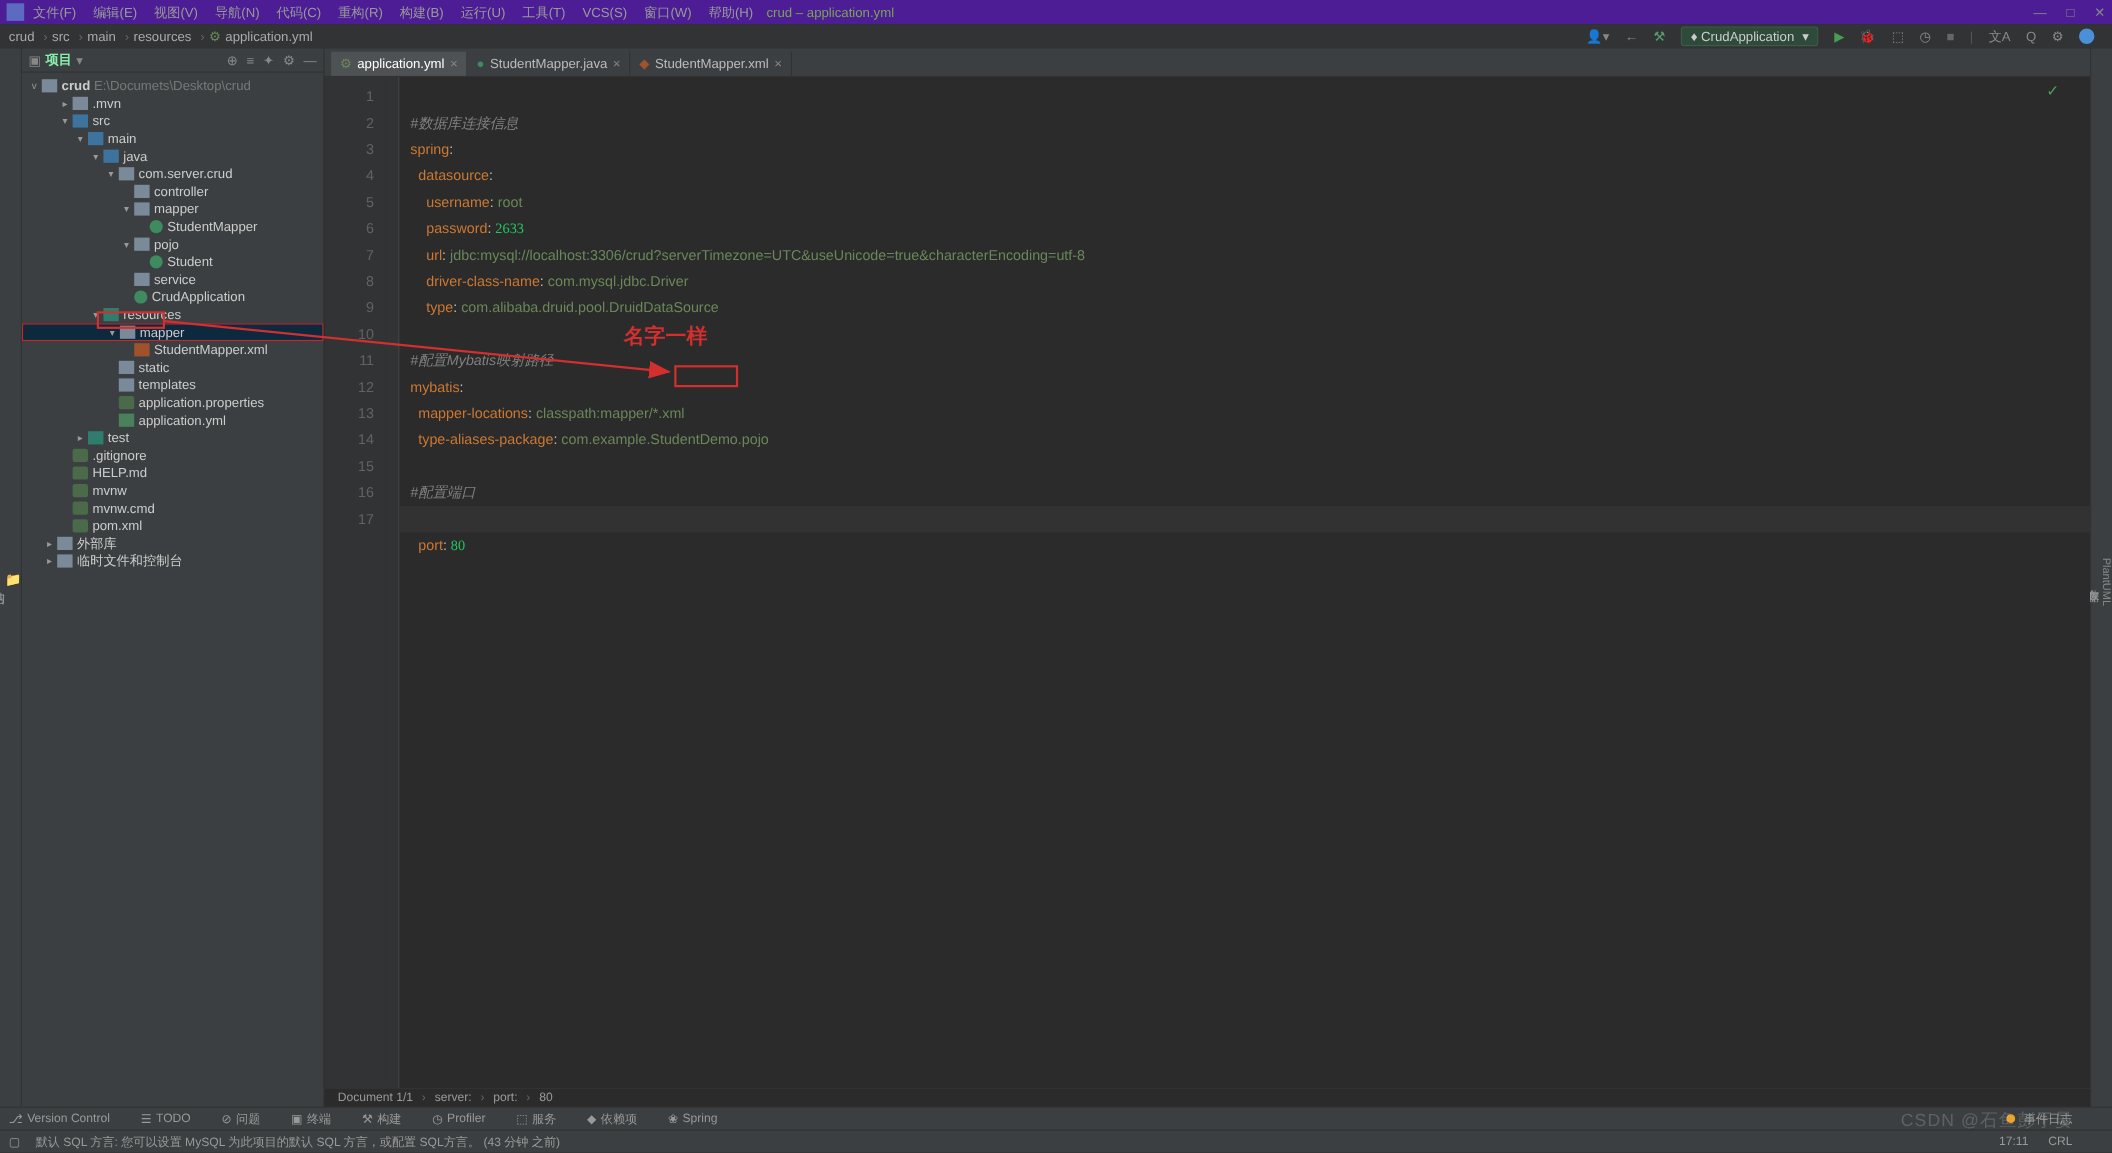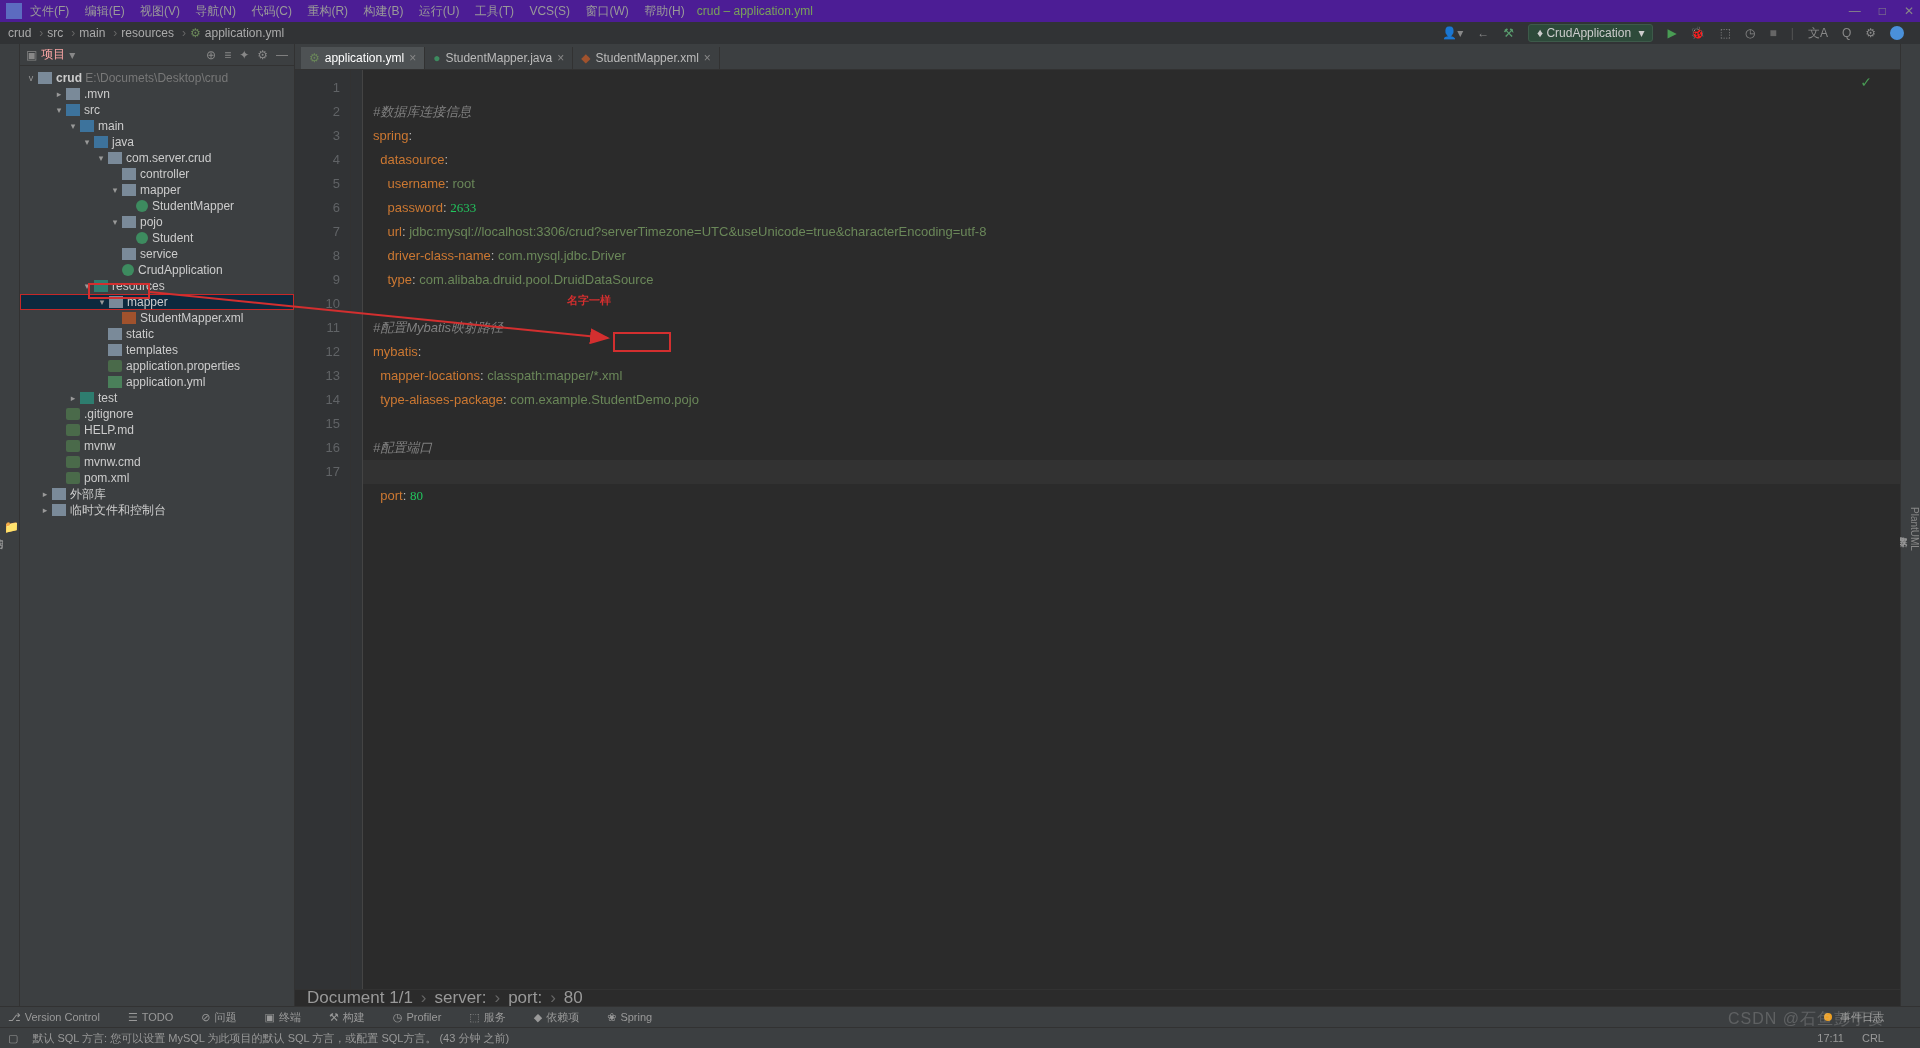--- a/index.html
+++ b/index.html
@@ -11,21 +11,21 @@
 .titlebar .winbtns { display:flex; gap:18px; color:#888; }
 .breadcrumbs { height:22px; background:#313335; display:flex; align-items:center; padding:0 8px; color:#aaa; }
 .breadcrumbs span { margin-right:4px; }
 .breadcrumbs .sep { color:#666; margin:0 4px; }
 .breadcrumbs .right { margin-left:auto; display:flex; align-items:center; gap:10px; }
 .breadcrumbs .pill { background:#2d4a3a; border:1px solid #3d5a4a; padding:1px 8px; border-radius:3px; color:#ccc; }
 .main { display:flex; height:calc(100% - 86px); position:relative; }
 .leftgutter { width:20px; background:#3c3f41; border-right:1px solid #323232; writing-mode:vertical-rl; text-align:center; padding-top:8px; color:#999; }
 .tree-panel { width:275px; background:#3c3f41; border-right:1px solid #323232; }
 .tree-header { height:22px; display:flex; align-items:center; padding:0 6px; border-bottom:1px solid #323232; }
-.tree-header .title { color:#fca5a5; font-weight:normal; }
+.tree-header .title { color:#86efac; font-weight:bold; }
 .tree-header .tools { margin-left:auto; display:flex; gap:8px; color:#888; }
 .tree { padding:4px 0; font-size:12px; color:#ccc; }
 .tree .node { display:flex; align-items:center; height:16px; cursor:pointer; white-space:nowrap; padding-right:6px; }
 .tree .node.sel { background:#0d293e; border:1px solid #c62828; }
 .arrow { width:10px; display:inline-block; text-align:center; color:#999; font-size:9px; margin-right:2px; }
 .ic { width:14px; height:12px; display:inline-block; margin-right:4px; }
 .ic-folder { background:#7a8a99; }
 .ic-folder-blue { background:#3d739c; }
 .ic-folder-teal { background:#2e7d6f; }
 .ic-file { background:#4a6a4a; border-radius:2px; }
@@ -42,28 +42,28 @@
 .editor { flex:1; display:flex; font-family:"JetBrains Mono","Consolas",monospace; font-size:13px; position:relative; overflow:hidden; }
 .gutter { width:56px; background:#313335; color:#606366; text-align:right; padding:6px 10px 6px 6px; line-height:24px; border-right:1px solid #323232; }
 .fold-col { width:12px; background:#313335; border-right:1px solid #444; }
 .code { flex:1; padding:6px 10px; line-height:24px; white-space:pre; position:relative; }
 .code .comment { color:#808080; font-style:italic; }
 .code .key { color:#cc7832; }
 .code .str { color:#6a8759; }
 .code .num { color:#22c55e;font-family:Liberation Serif, serif; }
 .code .cur-line { background:#323232; display:block; position:absolute; left:0; right:0; height:24px; z-index:0; }
 .rightgutter { width:20px; background:#3c3f41; border-left:1px solid #323232; writing-mode:vertical-rl; text-align:center; padding-top:8px; color:#999; }
-.editor-status { height:17px; font-size:17px; padding:0 12px; color:#999; display:flex; align-items:center; gap:8px; border-top:1px solid #323232; }
+.editor-status { height:17px; font-size:11px; padding:0 12px; color:#999; display:flex; align-items:center; gap:8px; border-top:1px solid #323232; }
 .editor-status .sep2::before { content:"›"; color:#666; margin-right:8px; }
 .statusbar { height:42px; }
 .statusbar .row1, .statusbar .row2 { height:21px; display:flex; align-items:center; padding:0 8px; background:#3c3f41; border-top:1px solid #323232; color:#999; font-size:11px; }
 .statusbar .row1 span, .statusbar .row2 span { margin-right:14px; display:flex; align-items:center; gap:4px; }
 .statusbar .right { margin-left:auto; }
 .annotation-box { position:absolute; border:2px solid #d32f2f; background:rgba(0,0,0,0); pointer-events:none; }
-.annotation-text { position:absolute; color:#d32f2f; font-size:11px; font-weight:bold; pointer-events:none;font-family:Liberation Serif, serif; }
+.annotation-text { position:absolute; color:#d32f2f; font-size:19px; font-weight:bold; pointer-events:none;font-family:Liberation Serif, serif; }
 svg.arrow-svg { position:absolute; pointer-events:none; }
 .check { position:absolute; top:30px; right:28px; color:#499c54; font-size:14px; }
 .watermark { position:absolute; right:35px; bottom:18px; font-size:16px; color:rgba(200,200,200,0.25); letter-spacing:1px; }
 </style>
 </head>
 <body>
 
 <div class="titlebar">
   <span class="logo"></span>
   <span class="menus">

